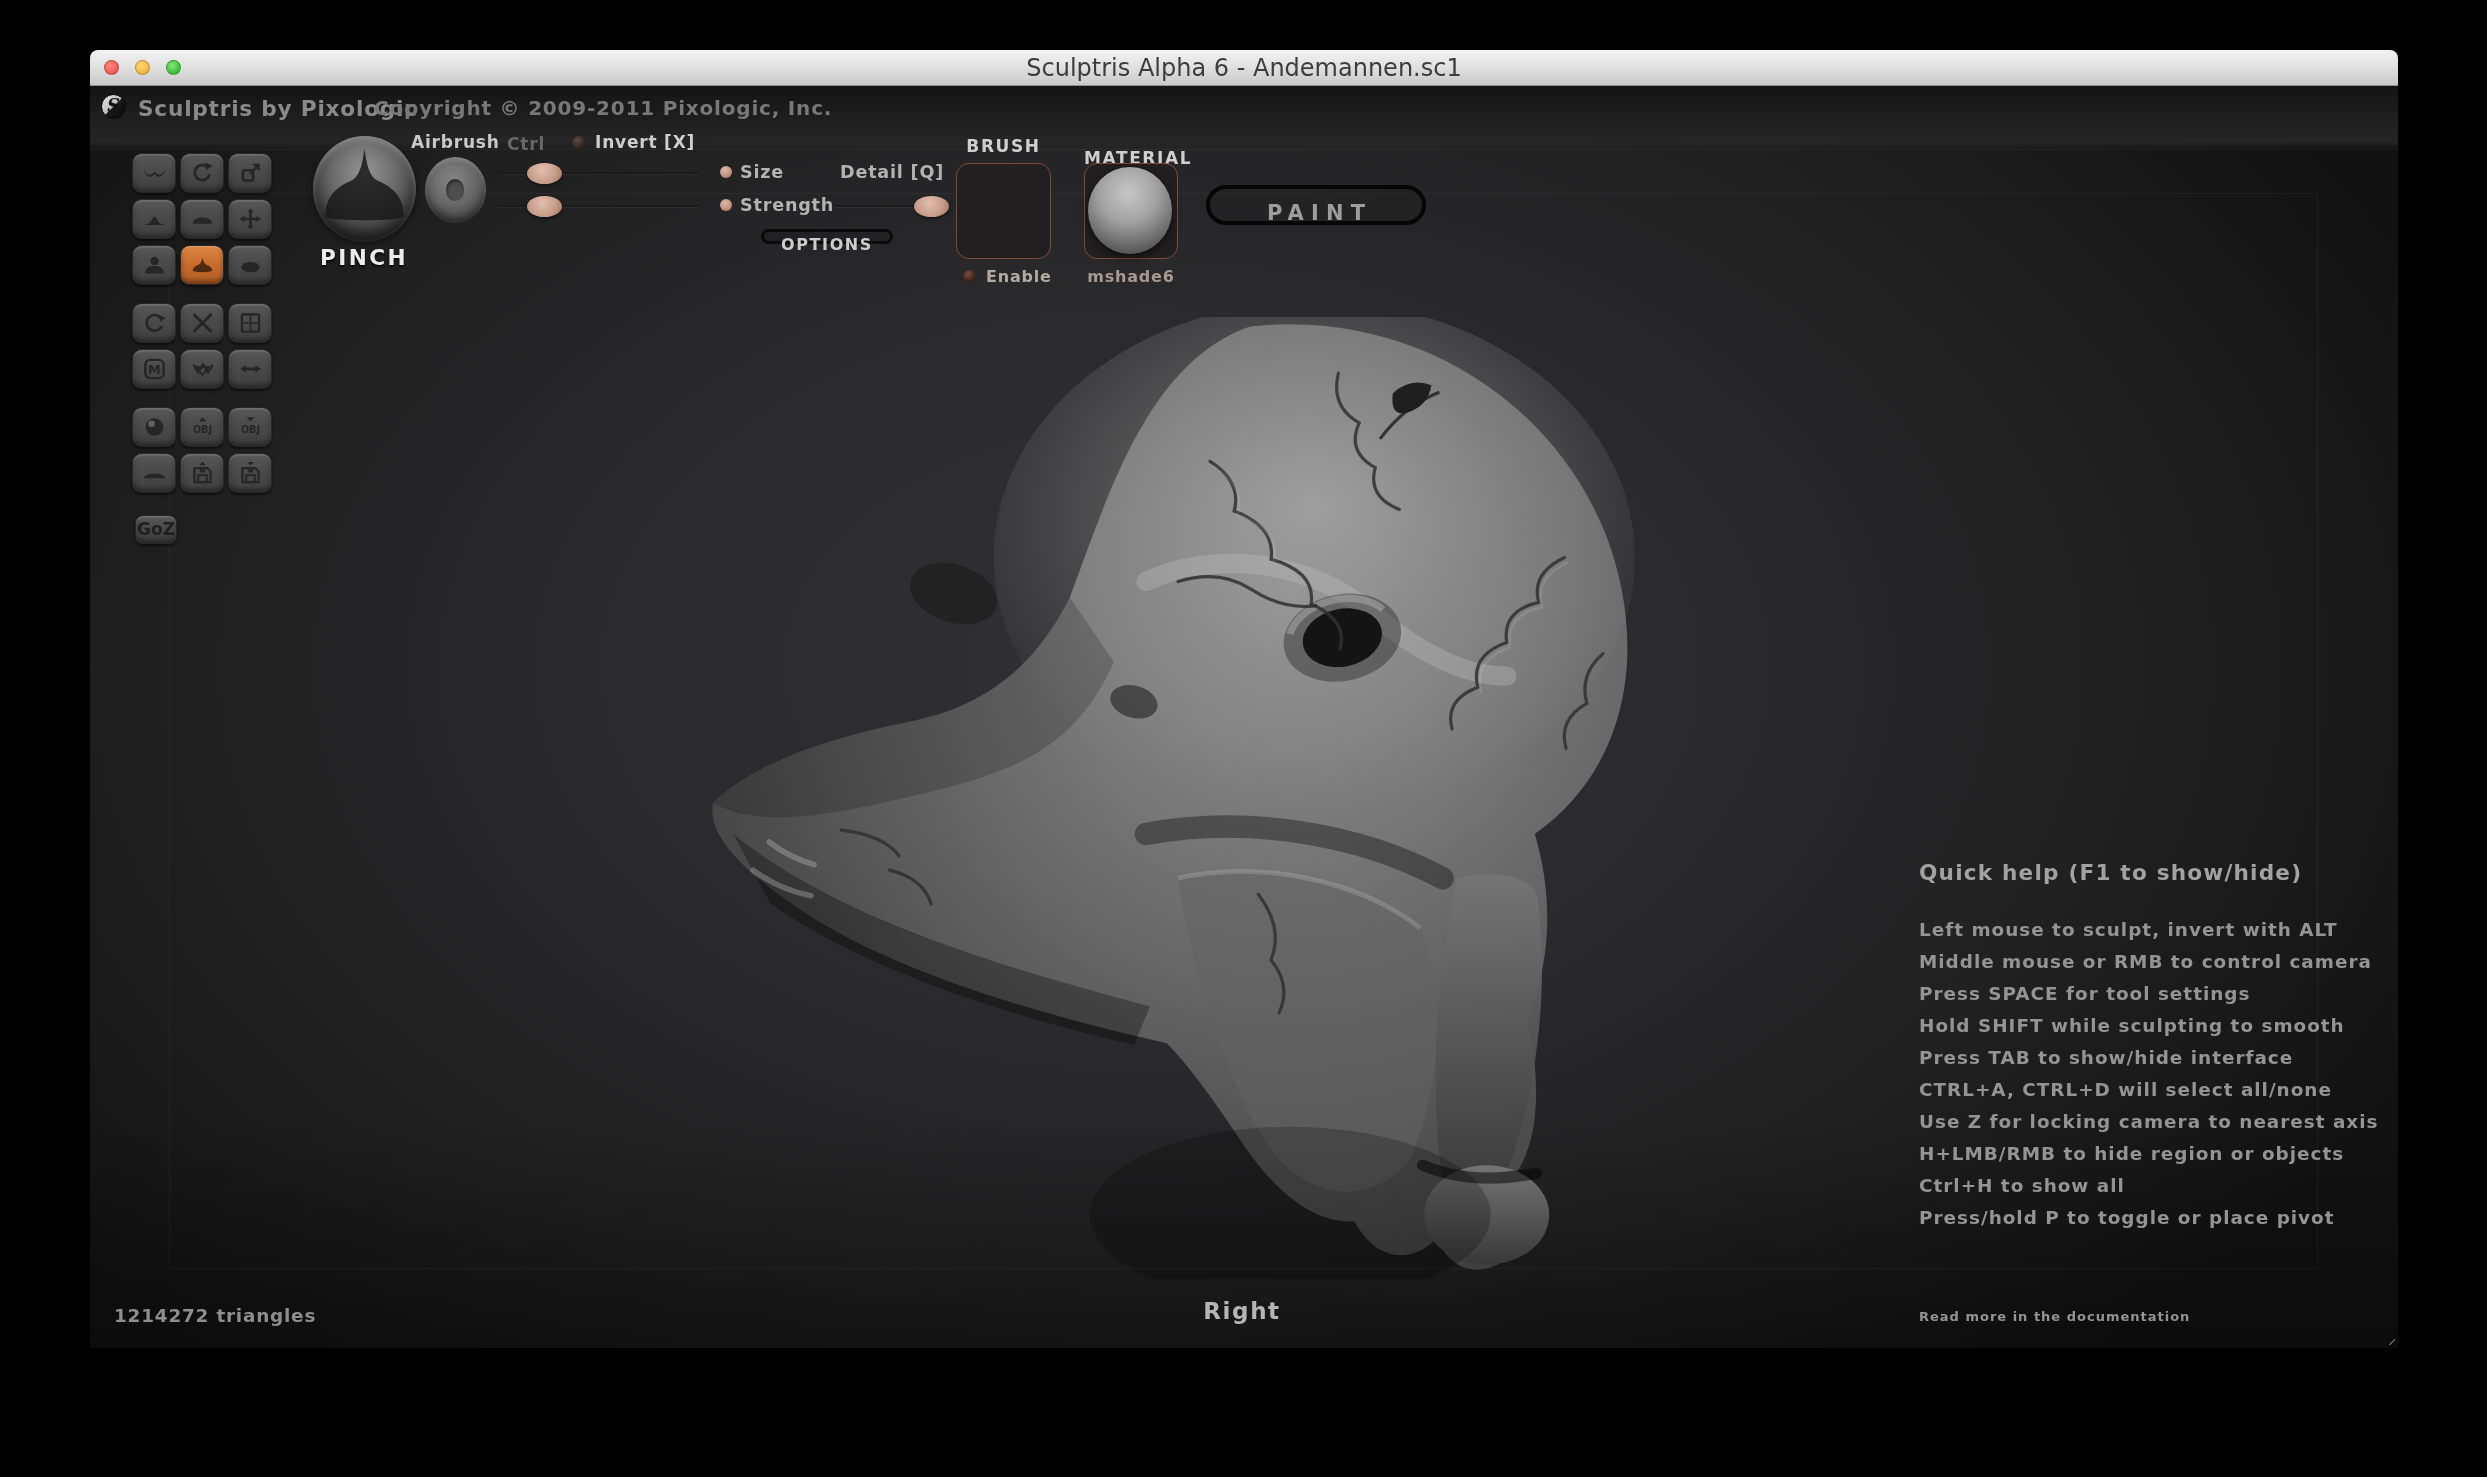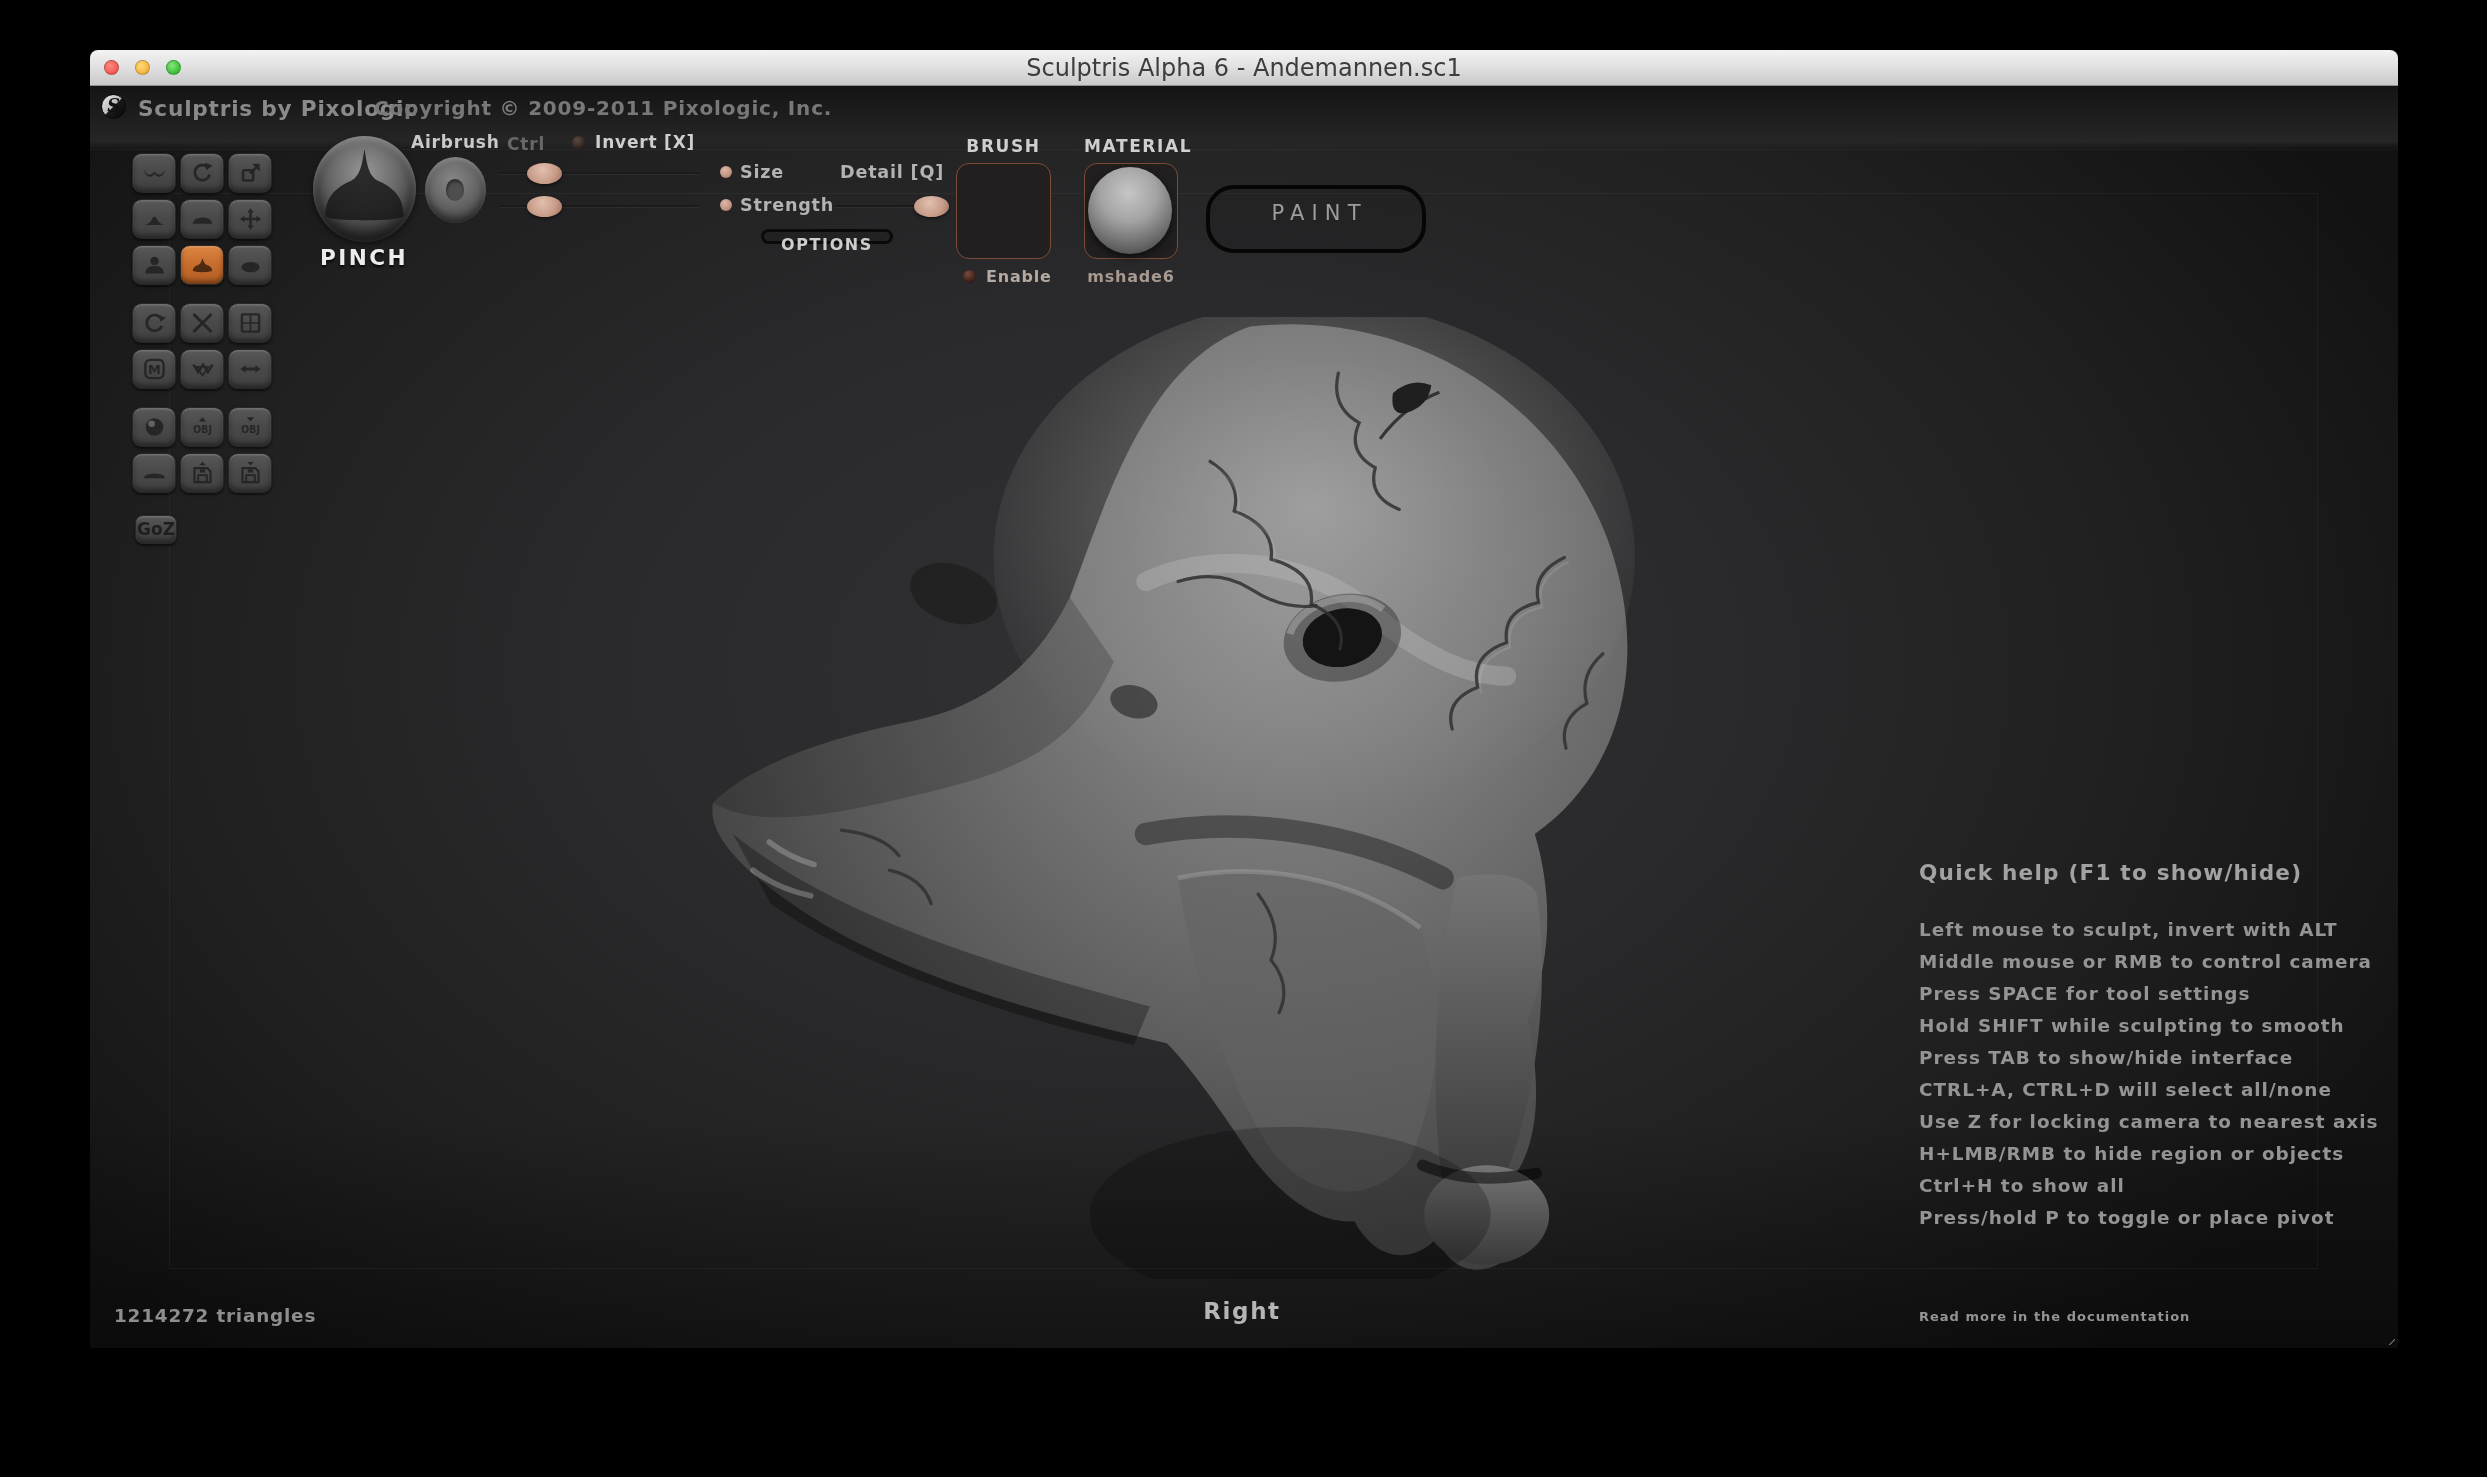--- a/index.html
+++ b/index.html
@@ -132,39 +132,39 @@
 
   .options-btn {
     position:absolute; left:671px; top:143px; width:132px; height:15px; border-radius:16px;
     border:3.2px solid #0a0a0a; background:rgba(22,22,22,.25);
     color:#cdcdcd; font-size:16px; font-weight:bold; letter-spacing:1.6px;
     text-align:center; line-height:26px; cursor:pointer;
   }
 
   .panel-label { position:absolute; font-size:17px; font-weight:bold; letter-spacing:1.6px; color:#cfcfcf; }
   .lbl-brush    { left:866px; top:50px; width:95px; text-align:center; }
-  .lbl-material { left:994px; top:50px; width:94px; text-align:center; }
+  .lbl-material { left:994px; top:62px; width:94px; text-align:center; }
   .swatch {
     position:absolute; top:77px; width:95px; height:96px; border-radius:13px;
     border:1.6px solid #7d4c36; background:#211f1f; cursor:pointer;
   }
   #brush-swatch { left:866px; }
   #material-swatch { left:994px; width:94px; }
   .material-sphere {
     position:absolute; left:3.2px; top:3.2px; width:84px; height:87px; border-radius:50%;
     background:radial-gradient(circle at 48% 30%, #c6c6c6 0%, #a3a3a3 38%, #6a6a6a 70%, #3a3a3a 95%);
     box-shadow:0 3.2px 8px rgba(0,0,0,.6);
   }
   .lbl-enable { position:absolute; left:896px; top:181px; font-size:16px; font-weight:bold; color:#b4aaa2; letter-spacing:0.8px; }
   .lbl-mshade { position:absolute; left:994px; top:181px; width:94px; text-align:center; font-size:16px; font-weight:bold; color:#a89a90; letter-spacing:0.8px; }
 
   .paint-btn {
-    position:absolute; left:1116px; top:99px; width:220px; height:68px; border-radius:28px;
+    position:absolute; left:1116px; top:99px; width:220px; height:40px; border-radius:28px;
     border:4px solid #060606; background:rgba(20,20,20,.18);
-    color:#9d9d9d; font-size:21px; font-weight:normal; letter-spacing:7.2px;
+    color:#9d9d9d; font-size:21px; font-weight:bold; letter-spacing:7.2px;
     text-align:center; line-height:48px; text-indent:7.2px; cursor:pointer;
   }
 
   
   .skull-svg { position:absolute; left:607px; top:231px; width:938px; height:962px; }
 
   .quick-help { position:absolute; left:1829px; top:774px; width:545px; }
   .qh-title { font-size:21.6px; font-weight:bold; color:#a2a2a2; letter-spacing:1.2px; }
   .qh-lines { margin-top:34px; }
   .help-line { height:32px; font-size:18.4px; font-weight:bold; color:#949494; letter-spacing:1px; white-space:nowrap; }

